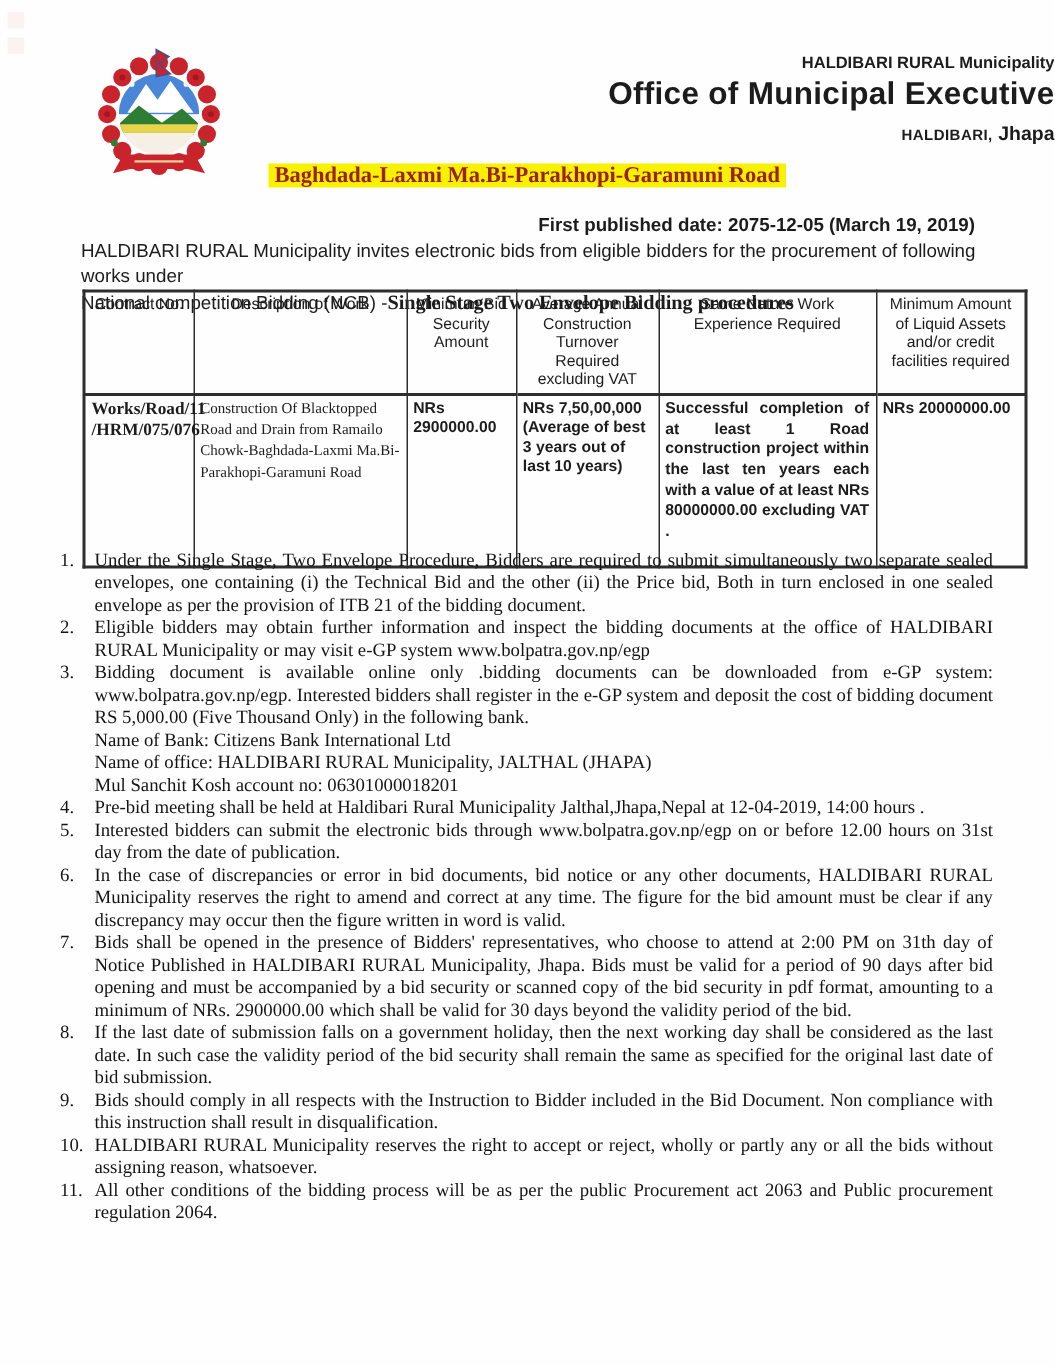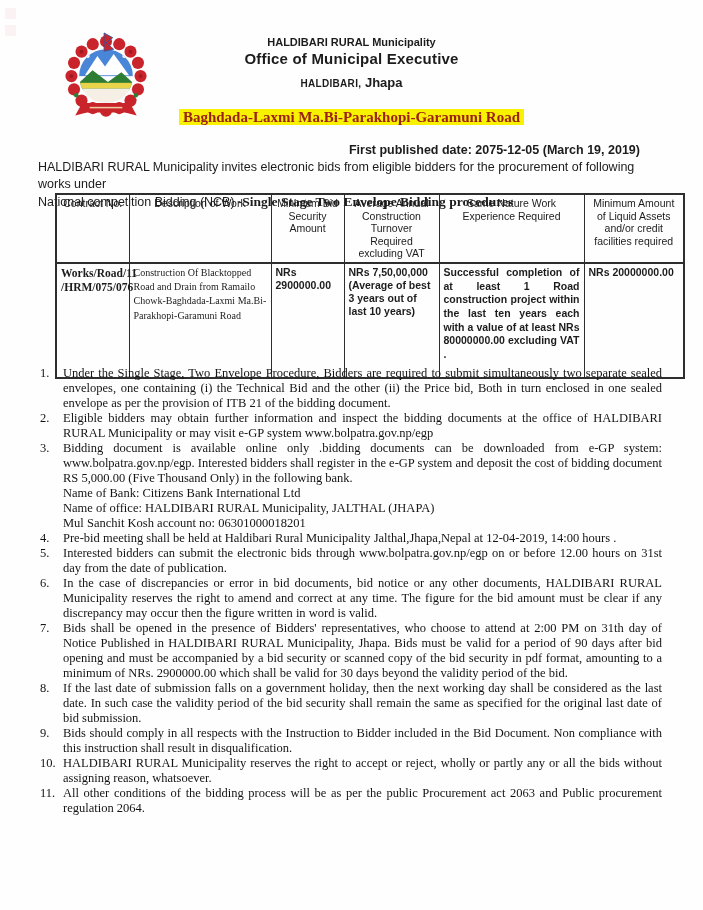--- a/index.html
+++ b/index.html
@@ -5,36 +5,36 @@
   html,body{margin:0;padding:0;}
   body{width:703px;height:910px;overflow:hidden;background:#ffffff;
        font-family:"Liberation Sans",sans-serif;color:#1c1c1c;}
   .page{position:relative;width:703px;height:910px;background:#fefefe;}
 
   .artifact{position:absolute;width:11px;height:11px;background:#fbf3f3;}
   .a1{left:5px;top:8px;} .a2{left:5px;top:25px;}
 
   .logo{position:absolute;left:58px;top:31px;width:96px;height:96px;}
 
-  .hdr{position:absolute;top:36px;left:0;width:703px;text-align:center;line-height:1.1;}
+  .hdr{position:absolute;top:36px;left:0;width:703px;text-align:right;line-height:1.1;}
   .h1{font-size:11px;font-weight:bold;}
-  .h2{font-size:15px;font-weight:bold;margin-top:3px;letter-spacing:0.2px;}
+  .h2{font-size:21px;font-weight:bold;margin-top:3px;letter-spacing:0.2px;}
   .h3{font-size:13px;font-weight:bold;margin-top:8px;}
   .h3 .smallcaps{font-size:10px;letter-spacing:0.3px;}
   .h4{font-size:12.5px;font-weight:bold;margin-top:2px;}
 
   .banner{position:absolute;top:107px;left:0;width:703px;text-align:center;line-height:19px;}
   .hl{background:#f8f200;padding:0 4px;}
   .pfx{font-size:13.5px;font-weight:bold;color:#141414;}
   .red1{font-family:"Liberation Serif",serif;font-size:14px;font-weight:bold;color:#9c2015;}
   .red2{font-family:"Liberation Serif",serif;font-size:15px;font-weight:bold;color:#9c2015;}
 
-  .pub{position:absolute;top:143px;right:63px;font-size:12.5px;font-weight:bold;}
-
-  .intro{position:absolute;top:159px;left:38px;width:618px;font-size:12.5px;line-height:17px;}
+  .pub{position:absolute;top:143px;right:53px;font-size:12.5px;font-weight:bold;}
+
+  .intro{position:absolute;top:159px;left:54px;width:618px;font-size:12.5px;line-height:17px;}
   .ibold{font-family:"Liberation Serif",serif;font-weight:bold;font-size:13.5px;text-align:center;}
 
   table.bid{position:absolute;top:193px;left:55px;width:628px;border-collapse:collapse;
             border:2px solid #2e2e2e;table-layout:fixed;padding-left:10px;}
   table.bid th,table.bid td{border:1px solid #2e2e2e;padding:2px 4px;vertical-align:top;}
   table.bid th{font-size:10.5px;font-weight:normal;text-align:center;vertical-align:top;
                line-height:1.2;border-bottom:2px solid #2e2e2e;}
   .c1{width:73px;} .c2{width:142px;} .c3{width:73px;} .c4{width:95px;} .c5{width:145px;} .c6{width:100px;}
   td.contract{font-family:"Liberation Serif",serif;font-weight:bold;font-size:11.5px;line-height:1.25;}
   td.desc{font-family:"Liberation Serif",serif;font-size:10px;line-height:1.42;padding-left:7px;}

